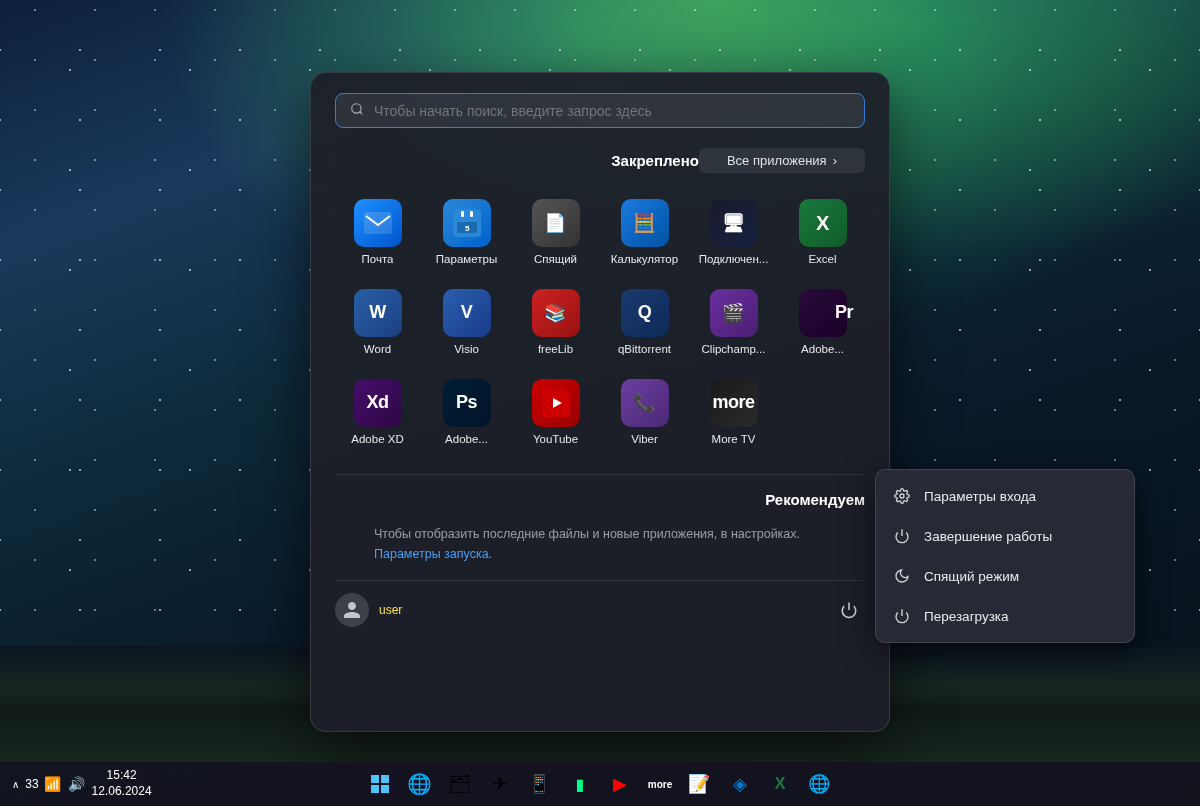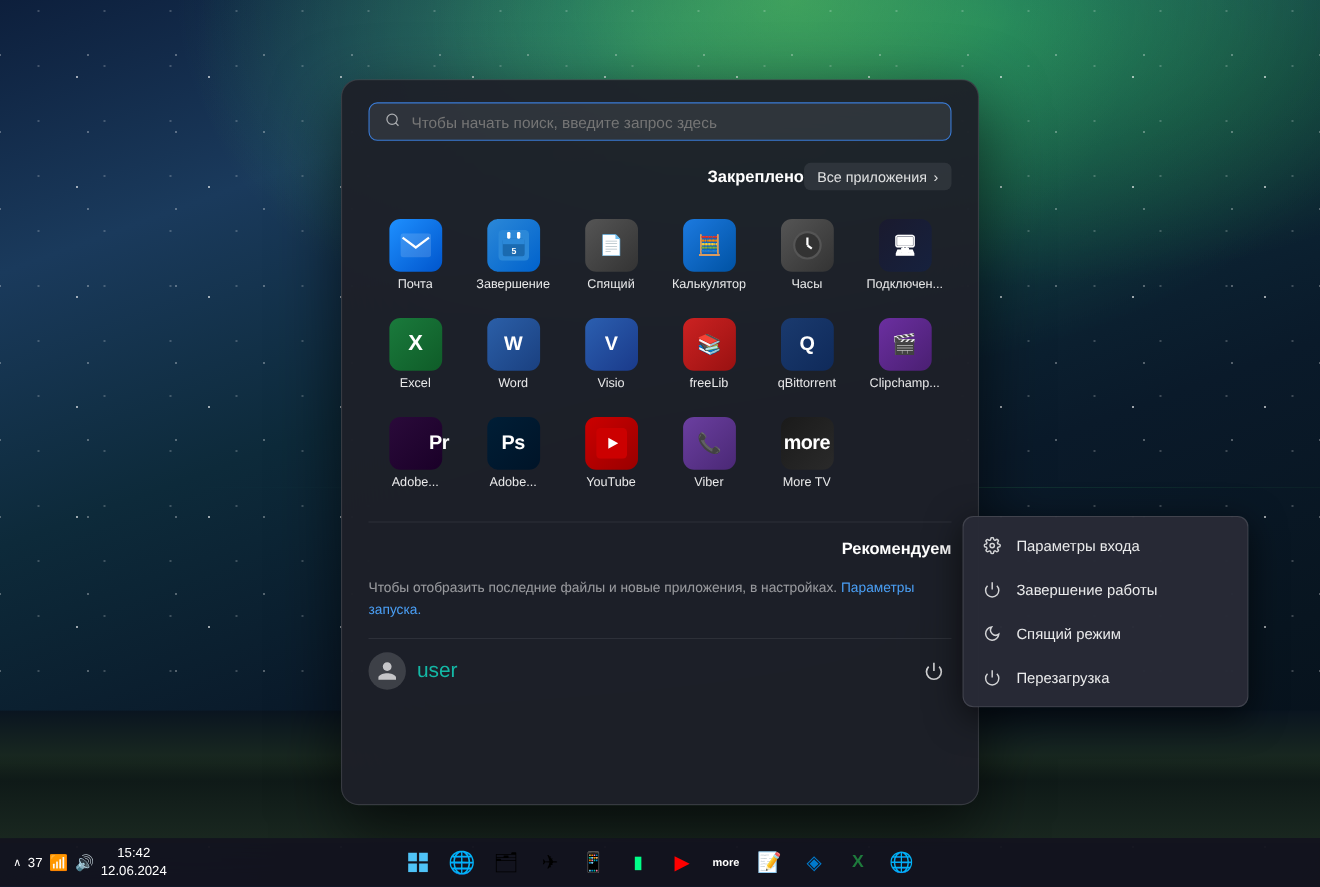--- a/index.html
+++ b/index.html
@@ -152,21 +152,21 @@
       font-weight: 600;
     }
     .all-apps-btn {
       display: flex;
       align-items: center;
       gap: 6px;
       background: rgba(255,255,255,0.08);
       border: none;
       color: rgba(255,255,255,0.85);
       font-size: 13px;
-      padding: 5px 12px;
+      padding: 5px 28px;
       border-radius: 6px;
       cursor: pointer;
       font-family: 'Segoe UI', sans-serif;
     }
 
     
     .app-grid {
       display: grid;
       grid-template-columns: repeat(6, 1fr);
       gap: 4px;
@@ -226,20 +226,21 @@
     .recommended-section {
       border-top: 1px solid rgba(255,255,255,0.08);
       padding-top: 16px;
       padding-bottom: 16px;
     }
     .recommended-text {
       color: rgba(255,255,255,0.55);
       font-size: 12.5px;
       line-height: 1.6;
       margin-top: 8px;
+      margin-left: 39px;
     }
     .recommended-link {
       color: #4a9ff5;
       text-decoration: none;
       cursor: pointer;
     }
 
     
     .user-bar {
       display: flex;
@@ -259,22 +260,22 @@
       height: 34px;
       border-radius: 50%;
       background: rgba(255,255,255,0.15);
       display: flex;
       align-items: center;
       justify-content: center;
       color: rgba(255,255,255,0.7);
       font-size: 18px;
     }
     .user-name {
-      color: #14b8a6;
-      font-size: 19px;
+      color: #fde047;
+      font-size: 12px;
     }
     .power-btn {
       width: 32px;
       height: 32px;
       border-radius: 6px;
       background: none;
       border: none;
       color: rgba(255,255,255,0.8);
       font-size: 18px;
       cursor: pointer;
@@ -358,42 +359,31 @@
         <div class="app-icon icon-calendar" style="font-size: 18px; color: white; font-weight: bold; letter-spacing: -0.5px;">
           <svg width="28" height="28" viewBox="0 0 28 28" fill="none">
             <rect width="28" height="28" rx="4" fill="#2b88d8"></rect>
             <rect x="4" y="8" width="20" height="16" rx="2" fill="#1a6ab0"></rect>
             <rect x="4" y="8" width="20" height="5" fill="#2b88d8"></rect>
             <rect x="8" y="2" width="3" height="6" rx="1" fill="white"></rect>
             <rect x="17" y="2" width="3" height="6" rx="1" fill="white"></rect>
             <text x="14" y="22" text-anchor="middle" fill="white" font-size="8" font-family="sans-serif">5</text>
           </svg>
         </div>
-        <span class="app-label">Завершение</span>
+        <span class="app-label">Параметры</span>
       </div>
       <div class="app-item">
         <div class="app-icon icon-notepad" style="font-size: 18px; color: white; font-weight: bold; letter-spacing: -0.5px;">📄</div>
         <span class="app-label">Спящий</span>
       </div>
       <div class="app-item">
         <div class="app-icon icon-calc" style="font-size: 18px; color: white; font-weight: bold; letter-spacing: -0.5px;">🧮</div>
         <span class="app-label">Калькулятор</span>
       </div>
       <div class="app-item">
-        <div class="app-icon icon-clock" style="font-size: 18px; color: white; font-weight: bold; letter-spacing: -0.5px;">
-          <svg width="28" height="28" viewBox="0 0 28 28" fill="none">
-            <circle cx="14" cy="14" r="13" fill="#555"></circle>
-            <circle cx="14" cy="14" r="11" fill="#333"></circle>
-            <line x1="14" y1="7" x2="14" y2="14" stroke="white" stroke-width="2"></line>
-            <line x1="14" y1="14" x2="18" y2="17" stroke="white" stroke-width="2"></line>
-          </svg>
-        </div>
-        <span class="app-label">Часы</span>
-      </div>
-      <div class="app-item">
         <div class="app-icon icon-remote" style="font-size: 18px; color: white; font-weight: bold; letter-spacing: -0.5px;">🖥</div>
         <span class="app-label">Подключен...</span>
       </div>
       <div class="app-item">
         <div class="app-icon icon-excel" style="font-size: 20px; color: white; font-weight: bold; letter-spacing: -0.5px; background: linear-gradient(135deg, rgb(26, 122, 60), rgb(15, 92, 40));">X</div>
         <span class="app-label">Excel</span>
       </div>
       <div class="app-item">
         <div class="app-icon icon-word" style="font-size: 18px; color: white; font-weight: bold; letter-spacing: -0.5px;">W</div>
         <span class="app-label">Word</span>
@@ -410,20 +400,24 @@
         <div class="app-icon icon-qbit" style="font-size: 18px; color: white; font-weight: bold; letter-spacing: -0.5px;">Q</div>
         <span class="app-label">qBittorrent</span>
       </div>
       <div class="app-item">
         <div class="app-icon icon-clipchamp" style="font-size: 18px; color: white; font-weight: bold; letter-spacing: -0.5px;">🎬</div>
         <span class="app-label">Clipchamp...</span>
       </div>
       <div class="app-item">
         <div class="app-icon icon-premiere" style="font-size: 18px; color: white; font-weight: bold; letter-spacing: -0.5px; padding-left: 43px;">Pr</div>
         <span class="app-label">Adobe...</span>
+      </div>
+      <div class="app-item">
+        <div class="app-icon icon-xd" style="font-size: 18px; color: white; font-weight: bold; letter-spacing: -0.5px;">Xd</div>
+        <span class="app-label">Adobe XD</span>
       </div>
       <div class="app-item">
         <div class="app-icon icon-photoshop" style="font-size: 18px; color: white; font-weight: bold; letter-spacing: -0.5px;">Ps</div>
         <span class="app-label">Adobe...</span>
       </div>
       <div class="app-item">
         <div class="app-icon icon-youtube" style="font-size: 18px; color: white; font-weight: bold; letter-spacing: -0.5px;">
           <svg width="28" height="28" viewBox="0 0 28 28">
             <rect width="28" height="28" rx="4" fill="#cc0000"></rect>
             <polygon points="11,9 11,19 20,14" fill="white"></polygon>
@@ -536,21 +530,21 @@
     <div class="taskbar-icon" style="font-size:18px; color:#ffd700;">📝</div>
 
     <div class="taskbar-icon" style="color:#007acc; font-size:18px;">◈</div>
 
     <div class="taskbar-icon" style="color:#1e7a3c; font-size:16px; font-weight:bold;">X</div>
 
     <div class="taskbar-icon" style="color:#4fc3f7; font-size:18px;">🌐</div>
   </div>
   <div class="system-tray">
     <span style="font-size:10px;">∧</span>
-    <span>37</span>
+    <span>33</span>
     <span style="font-size:14px;">📶</span>
     <span style="font-size:14px;">🔊</span>
     <div class="taskbar-time">
       <div>15:42</div>
       <div>12.06.2024</div>
     </div>
   </div>
 </div>
 
 </body></html>

